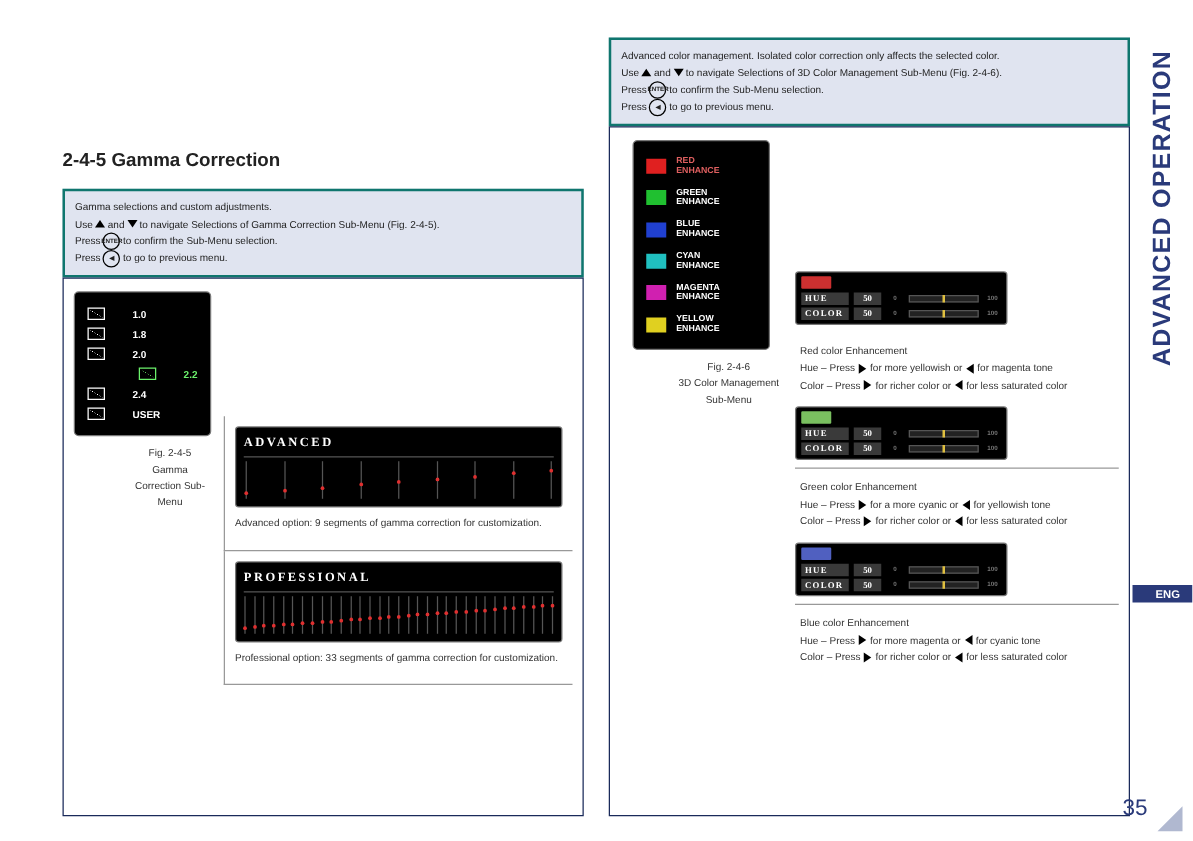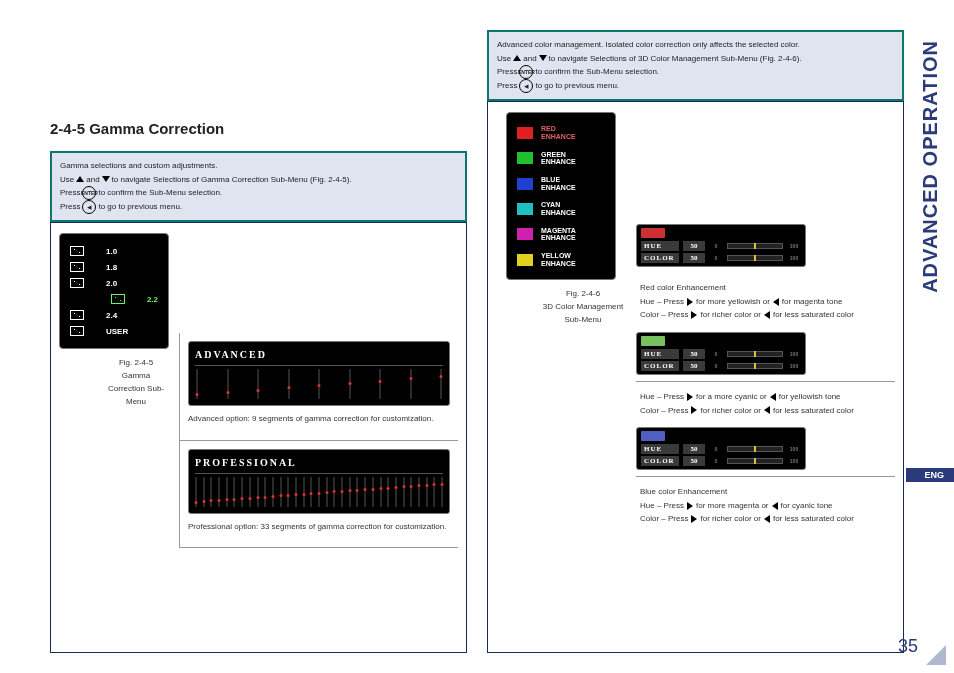--- a/index.html
+++ b/index.html
@@ -493,20 +493,21 @@
               </div>
               <div class="hc-row">
                 <span class="lab">COLOR</span>
                 <span class="val">50</span>
                 <span class="end">0</span>
                 <span class="bar"></span>
                 <span class="end">100</span>
               </div>
             </div>
             <div class="enh-block">
+              <div>Green color Enhancement</div>
               <div class="erow">
                 <span>Hue – Press </span>
                 <span class="tri-right"></span>
                 <span> for a more cyanic or </span>
                 <span class="tri-left"></span>
                 <span> for yellowish tone</span>
               </div>
               <div class="erow">
                 <span>Color – Press </span>
                 <span class="tri-right"></span>

